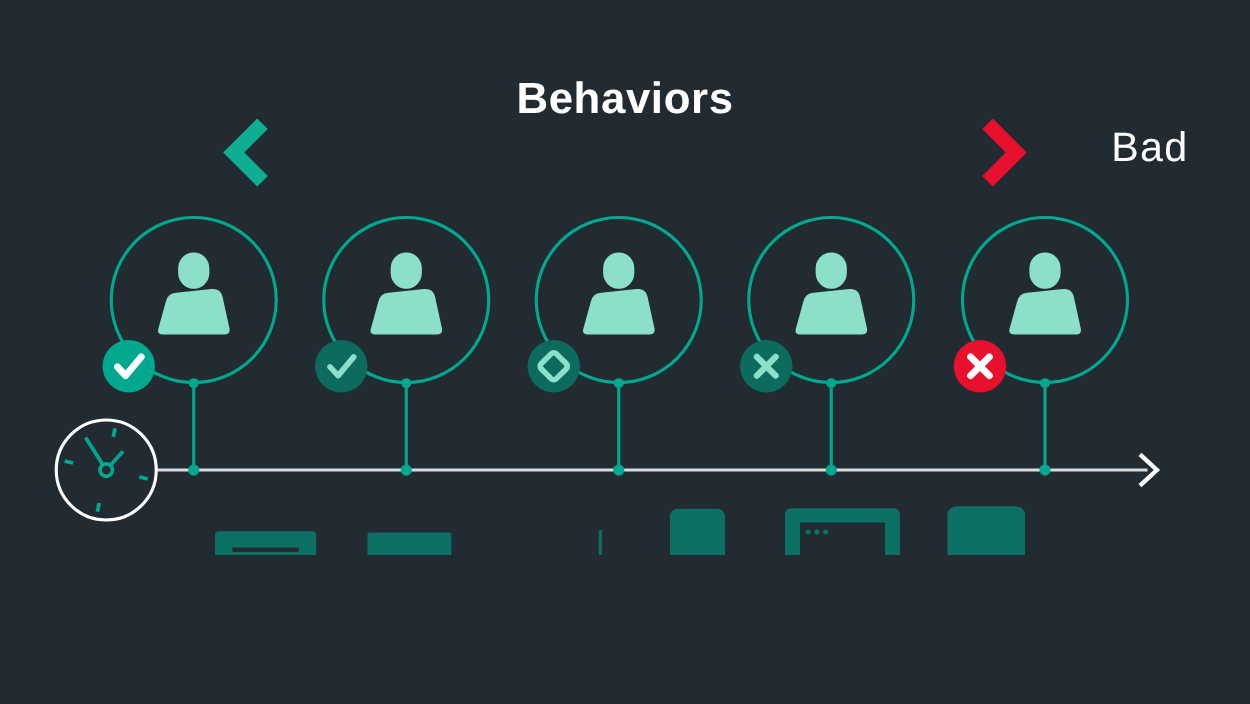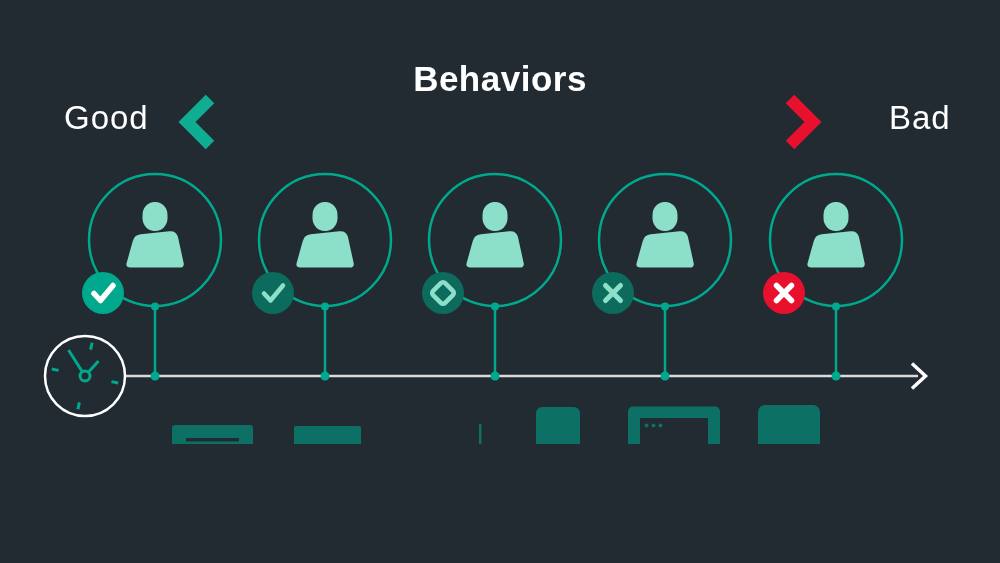--- a/index.html
+++ b/index.html
@@ -178,15 +178,14 @@
     </g>
 
     <g>
       <rect class="dev" x="758" y="405" width="62" height="85" rx="7"></rect>
       <rect class="cut" x="758" y="470.5" width="62" height="2.5"></rect>
       <circle class="cut" cx="789" cy="479.5" r="2.5"></circle>
     </g>
   </svg>
 
   <div id="title" class="label">Behaviors</div>
-  <div id="good" class="label">Good</div>
   <div id="bad" class="label">Bad</div>
 </div>
 
 </body></html>

